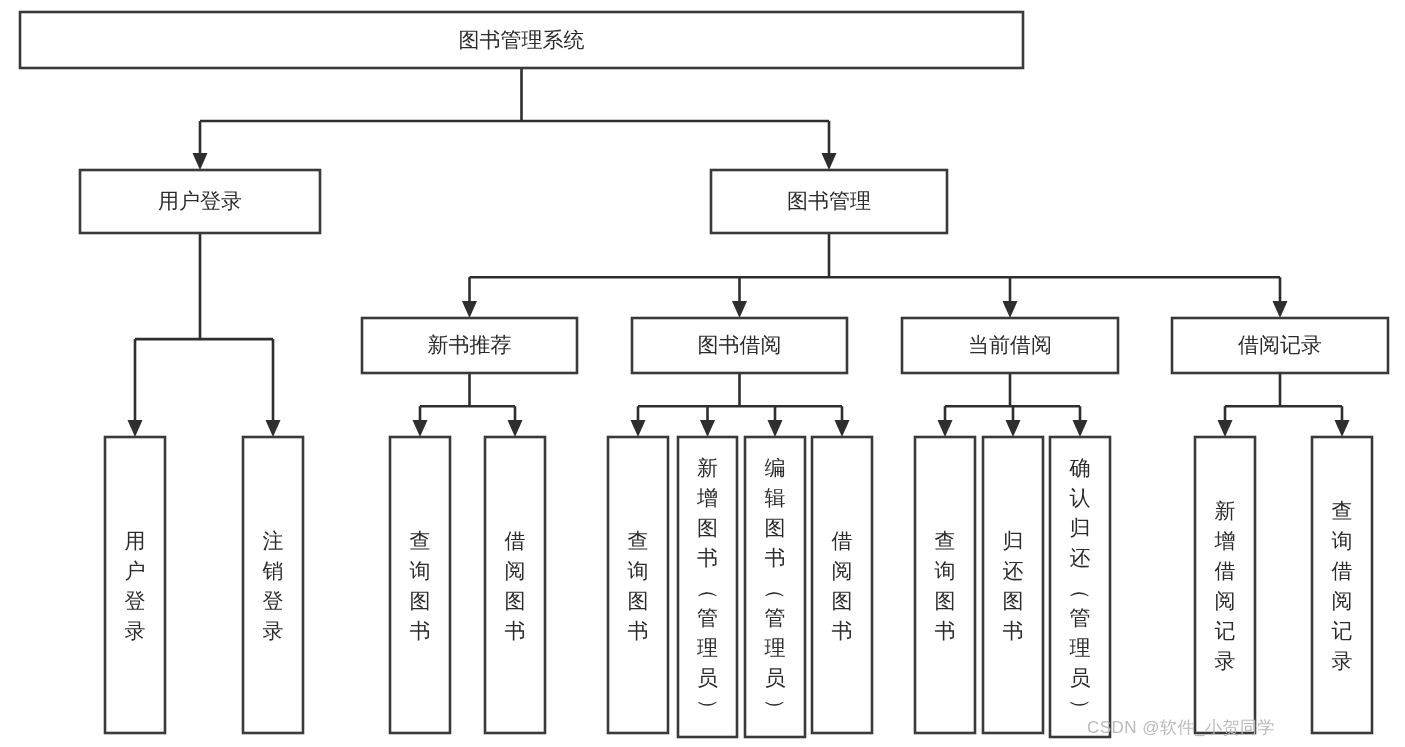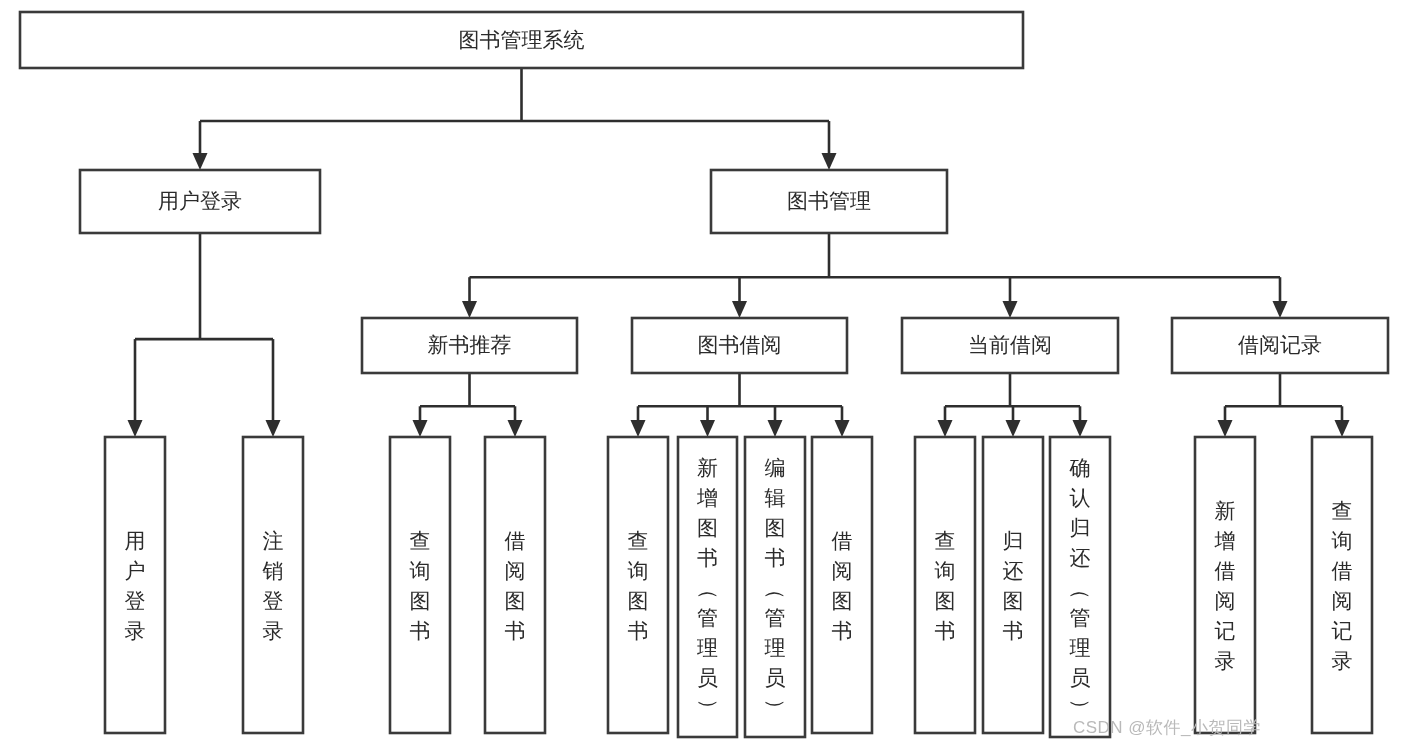--- a/index.html
+++ b/index.html
@@ -42,21 +42,21 @@
     stroke: #2e2e2e;
     stroke-width: 2.6;
     fill: none;
   }
   .arrow-head {
     fill: #2e2e2e;
     stroke: none;
   }
   .watermark {
     position: absolute;
-    right: 22px;
+    right: 8px;
     bottom: 8px;
     font-family: "Liberation Sans", "DejaVu Sans", sans-serif;
     font-size: 17px;
     color: #b9b9b9;
     letter-spacing: 0.5px;
     white-space: nowrap;
     pointer-events: none;
   }
 </style>
 </head>

